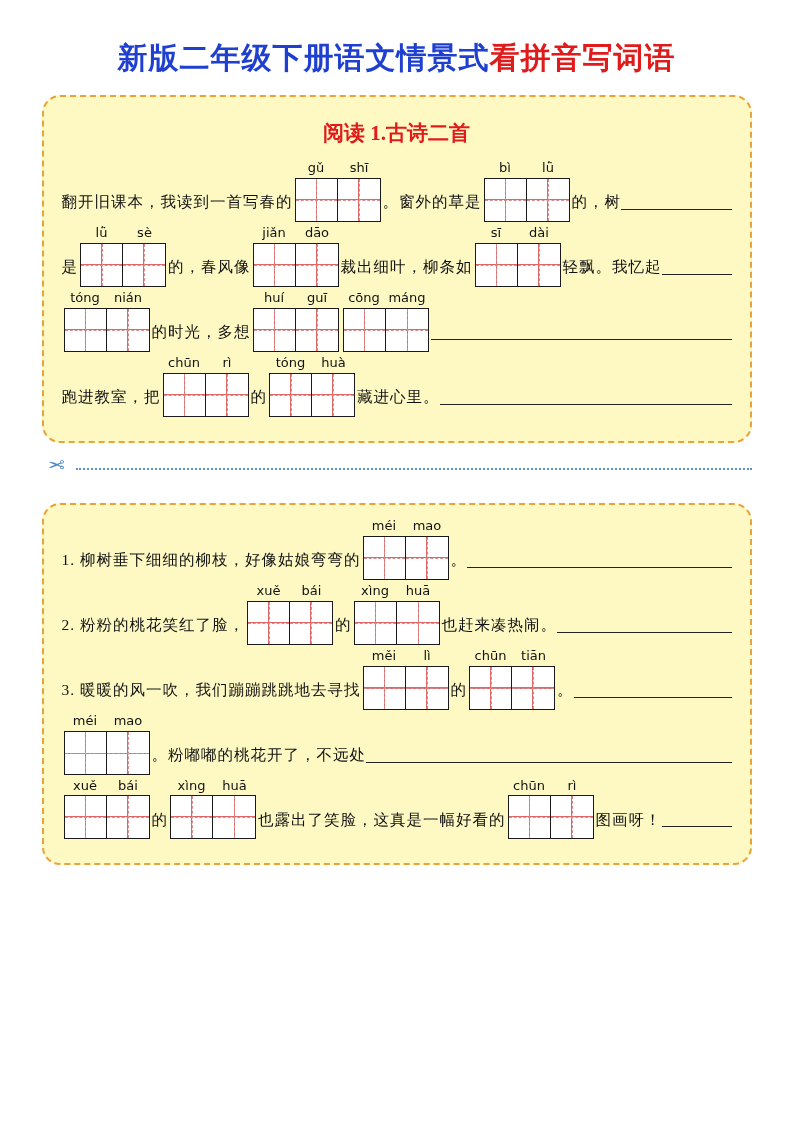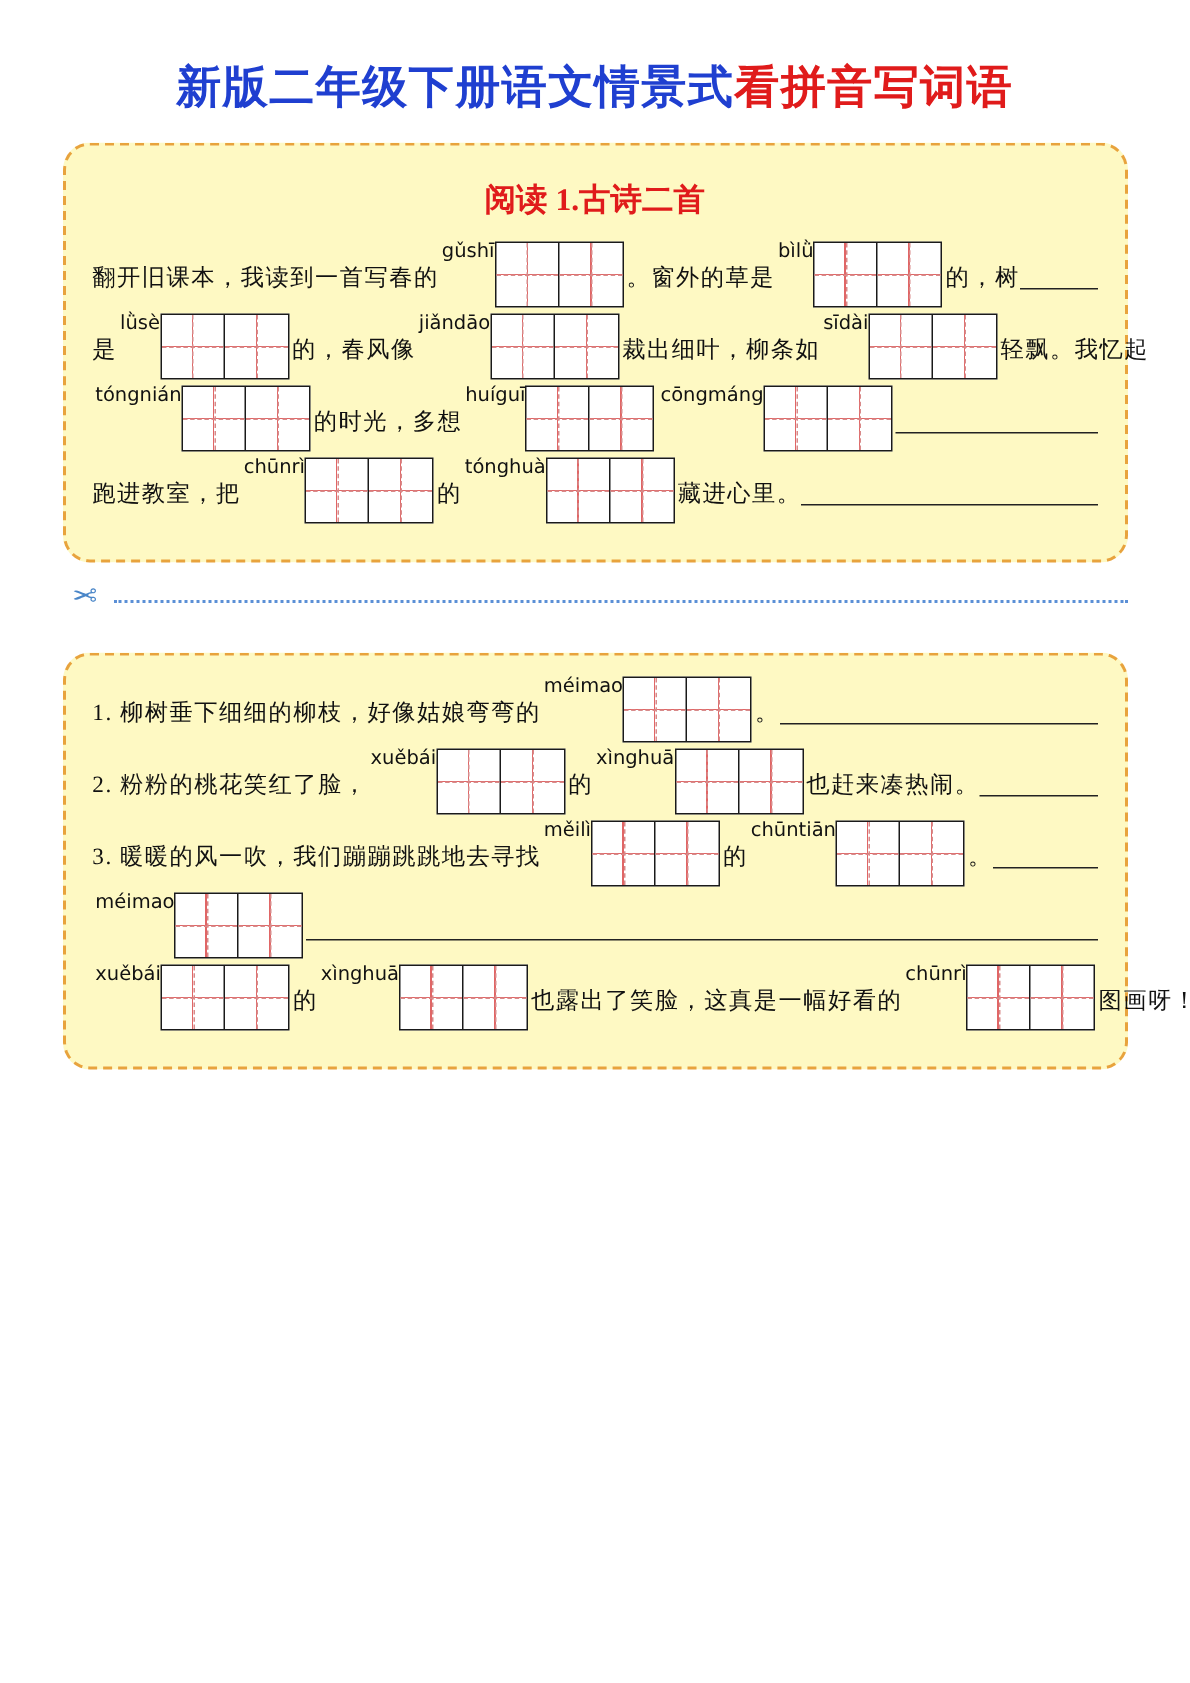--- a/index.html
+++ b/index.html
@@ -92,21 +92,21 @@
     color: #111;
     letter-spacing: 1px;
     line-height: 1;
     padding-bottom: 12px;
     white-space: nowrap;
   }
 
   
   .grp {
     display: inline-flex;
-    flex-direction: row;
+    flex-direction: column;
     align-items: stretch;
     margin: 0 2px;
   }
   .pinyin {
     display: flex;
     justify-content: space-around;
     font-family: "DejaVu Sans", sans-serif;
     font-size: 13px;
     color: #111;
     line-height: 1.15;
@@ -376,20 +376,21 @@
         <div class="grp">
           <div class="pinyin">
             <span>méi</span>
             <span>mao</span>
           </div>
           <div class="boxes">
             <div class="cell"></div>
             <div class="cell"></div>
           </div>
         </div>
+        <span class="txt">。粉嘟嘟的桃花开了，不远处</span>
         <div class="seg flex1"></div>
       </div>
       <div class="line">
         <div class="grp">
           <div class="pinyin">
             <span>xuě</span>
             <span>bái</span>
           </div>
           <div class="boxes">
             <div class="cell"></div>

